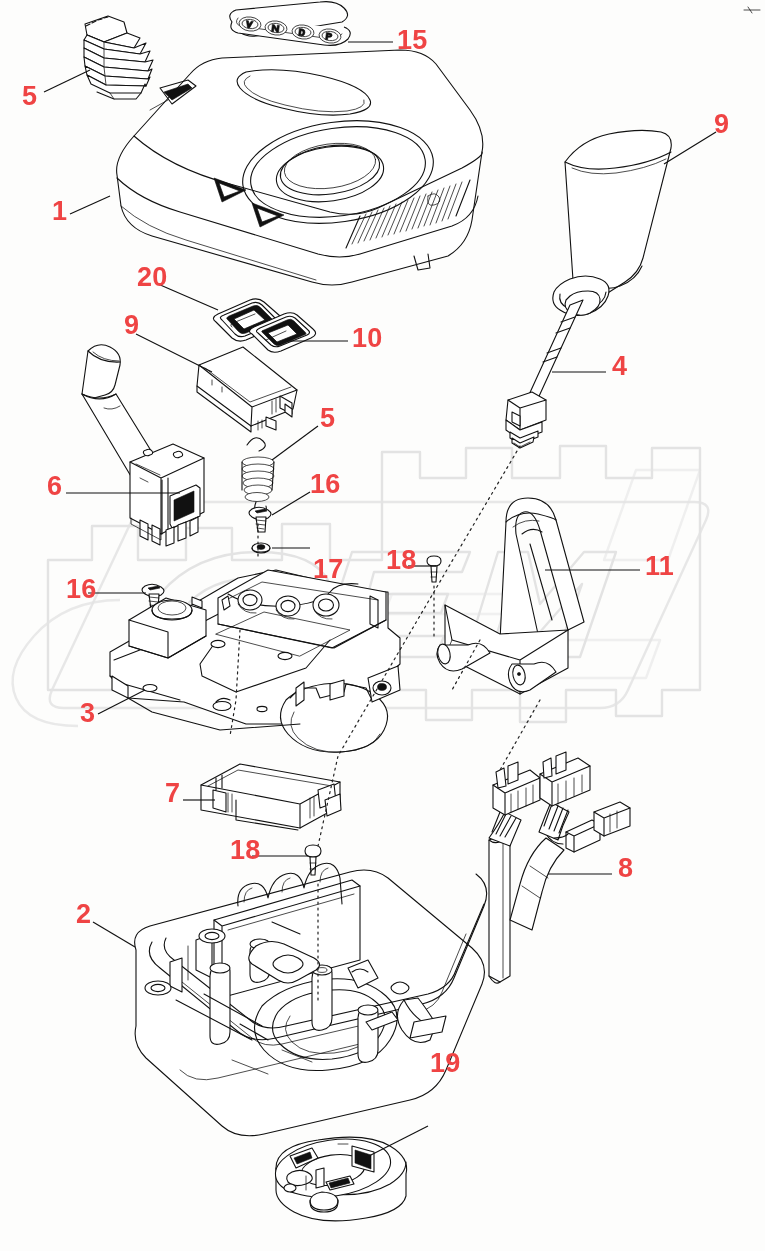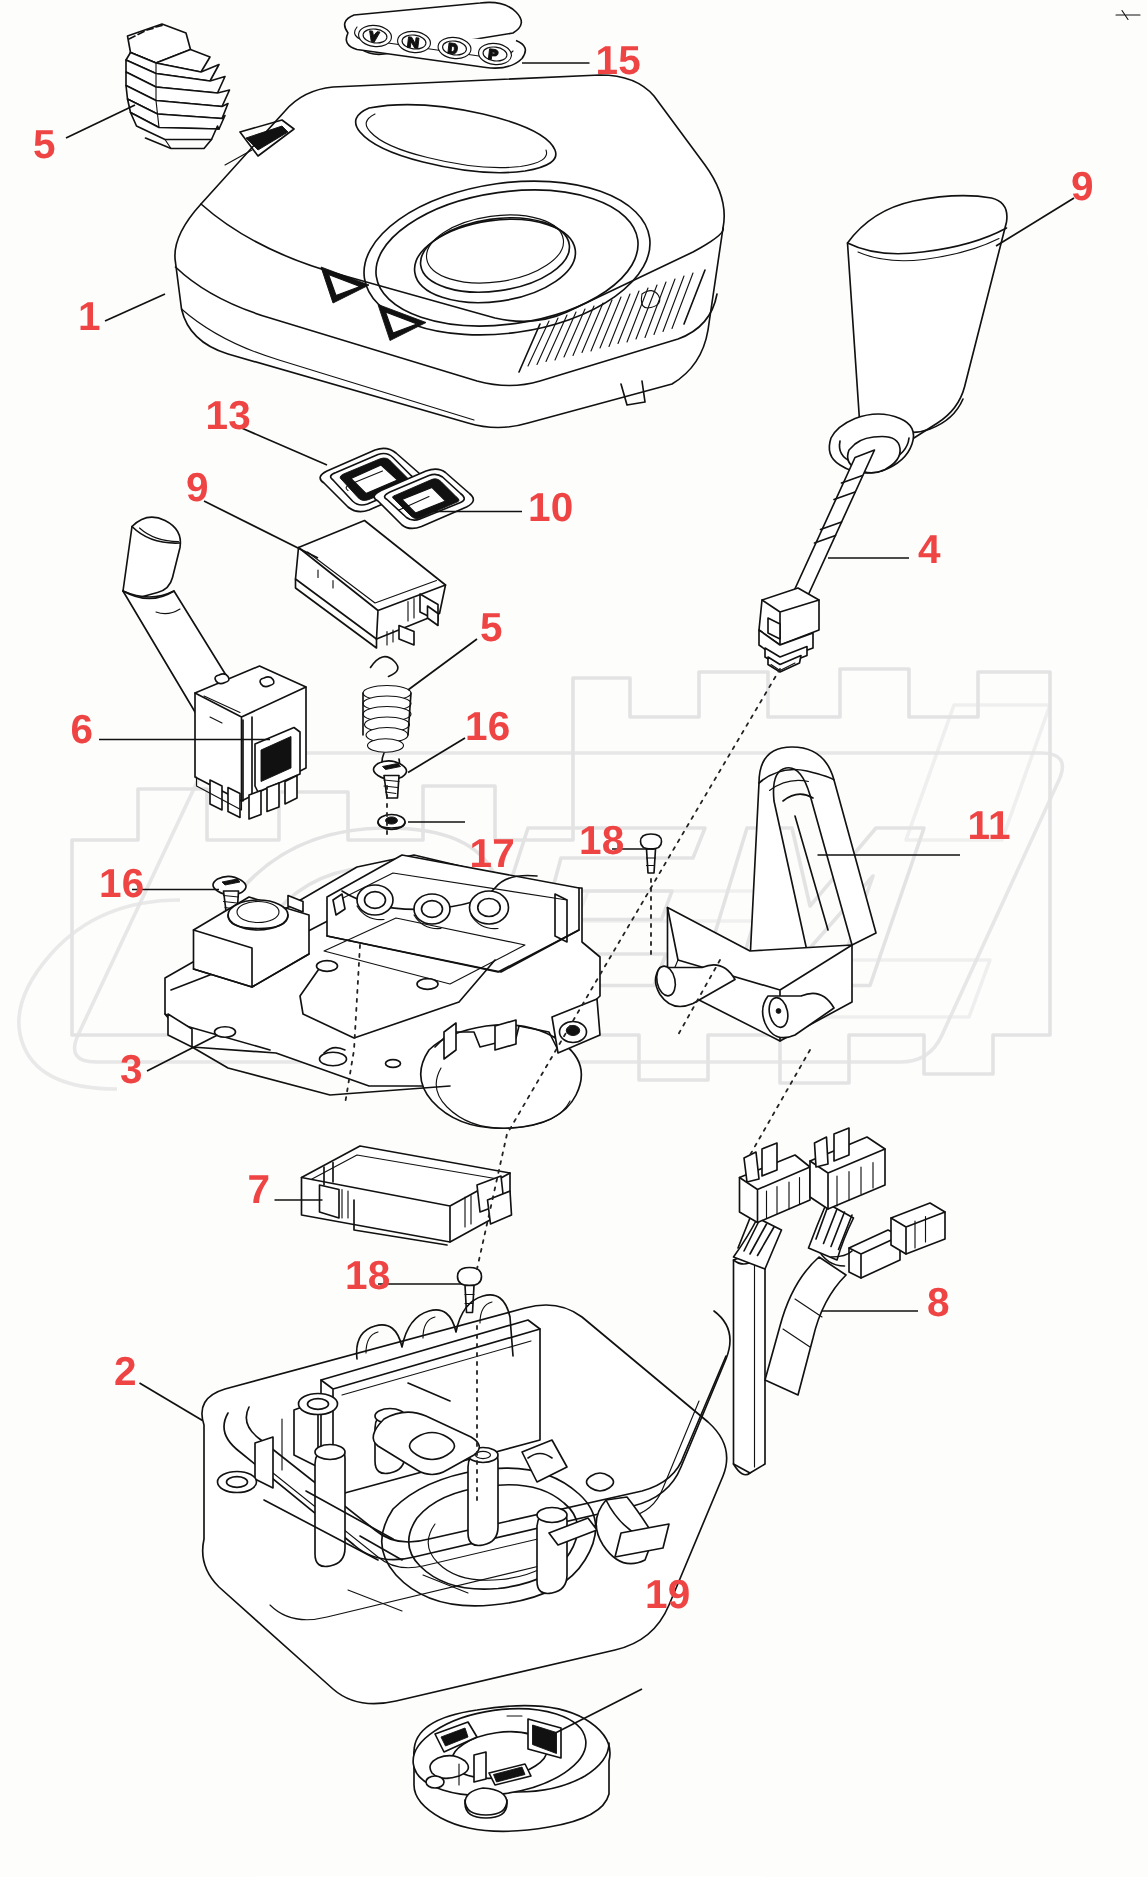--- a/index.html
+++ b/index.html
@@ -537,23 +537,23 @@
 <div class="lbl" style="left:52px;top:198px">1</div>
 <div class="lbl" style="left:76px;top:901px">2</div>
 <div class="lbl" style="left:80px;top:700px">3</div>
 <div class="lbl" style="left:612px;top:353px">4</div>
 <div class="lbl" style="left:320px;top:405px">5</div>
 <div class="lbl" style="left:47px;top:473px">6</div>
 <div class="lbl" style="left:165px;top:780px">7</div>
 <div class="lbl" style="left:618px;top:855px">8</div>
 <div class="lbl" style="left:124px;top:312px">9</div>
 <div class="lbl" style="left:714px;top:111px">9</div>
-<div class="lbl" style="left:645px;top:537px">11</div>
+<div class="lbl" style="left:645px;top:553px">11</div>
 <div class="lbl" style="left:352px;top:325px">10</div>
-<div class="lbl" style="left:137px;top:264px">13</div>
+<div class="lbl" style="left:137px;top:264px">20</div>
 <div class="lbl" style="left:22px;top:83px">5</div>
 <div class="lbl" style="left:397px;top:27px">15</div>
 <div class="lbl" style="left:310px;top:471px">16</div>
 <div class="lbl" style="left:66px;top:576px">16</div>
 <div class="lbl" style="left:313px;top:556px">17</div>
 <div class="lbl" style="left:386px;top:547px">18</div>
 <div class="lbl" style="left:230px;top:837px">18</div>
 <div class="lbl" style="left:430px;top:1050px">19</div>
 
 </div>

